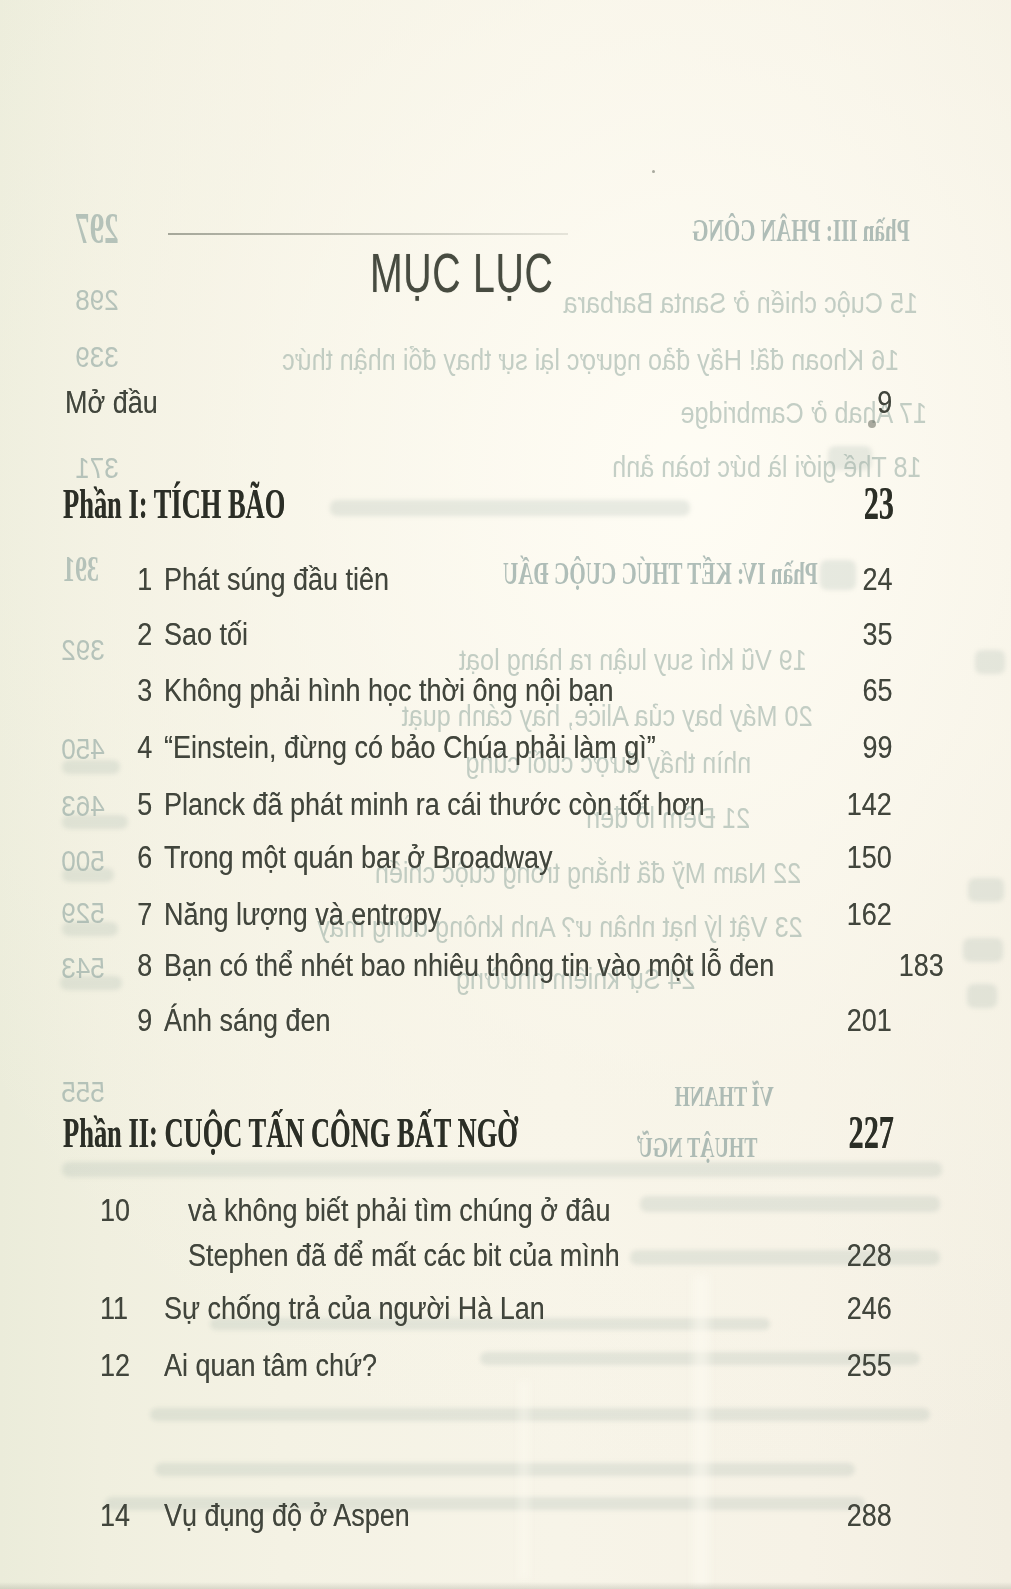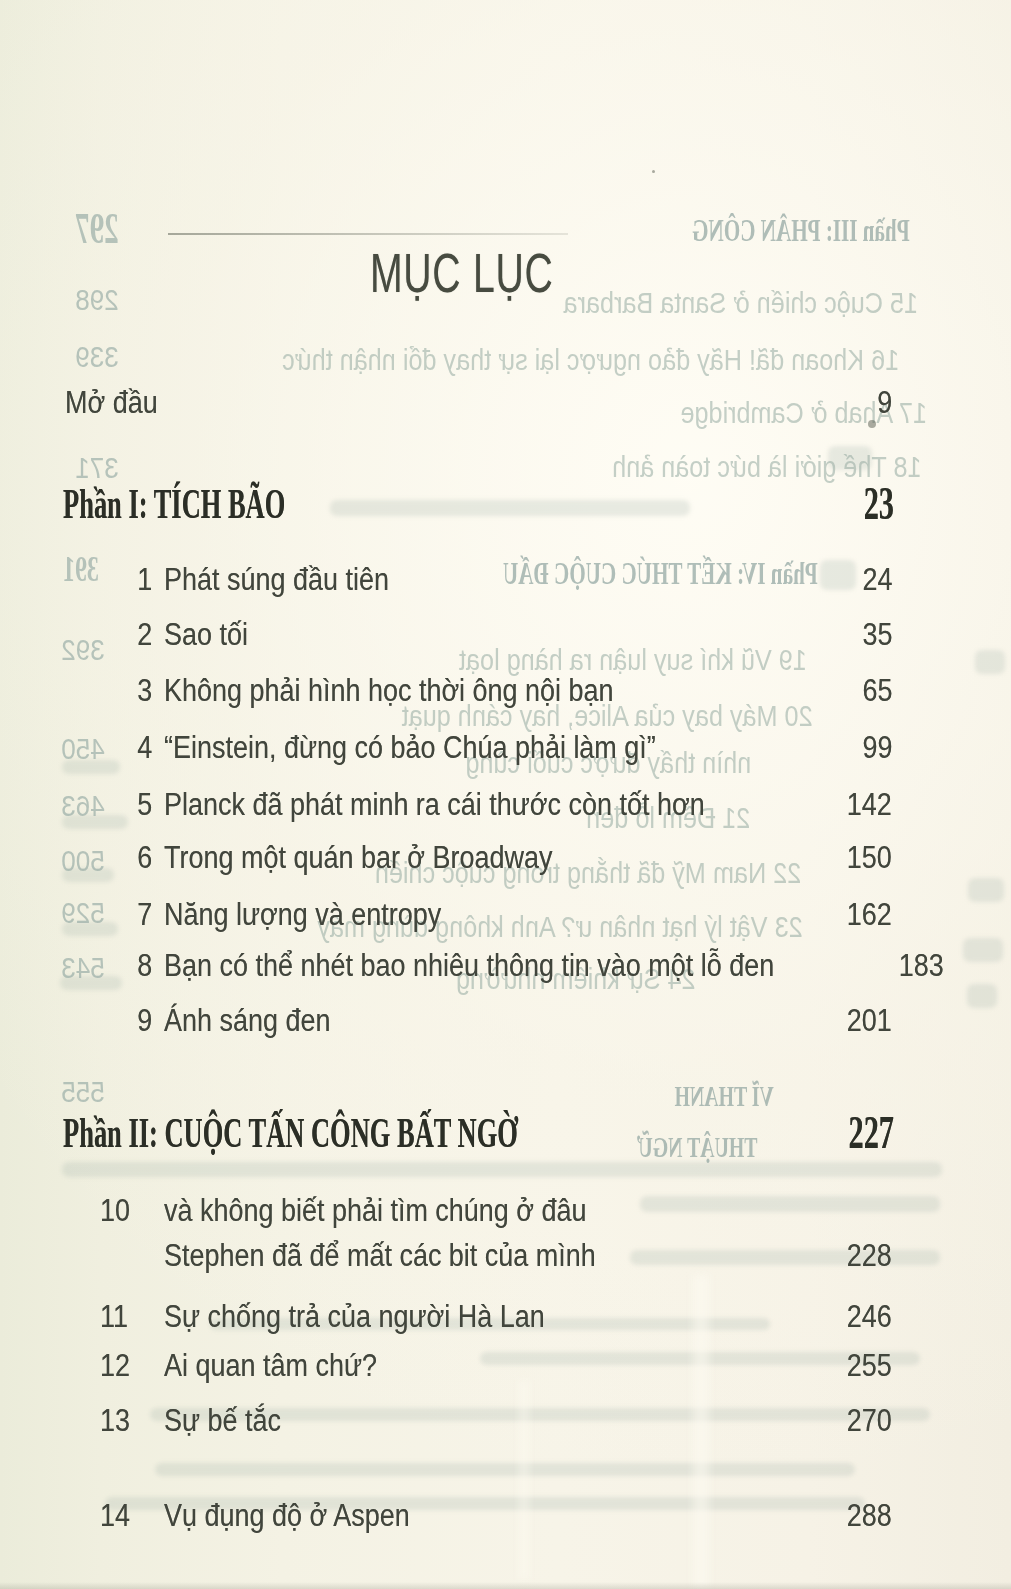--- a/index.html
+++ b/index.html
@@ -26,21 +26,21 @@
     position:absolute;left:65px;width:827px;
     display:flex;align-items:flex-start;
     font-size:31px;line-height:38px;color:#41453c;
     text-shadow:0 0 0.5px rgba(62,66,56,0.55);
   }
   .num{flex:none;width:87px;text-align:right;}
   .num.two{text-align:left;padding-left:35px;box-sizing:border-box;}
   .ttl{flex:1;margin-left:12px;}
   .ttl .line{display:block;}
   .pg{flex:none;margin-left:8px;min-width:70px;text-align:right;}
-  .row.twoline{line-height:45px;}
+  .row.twoline{line-height:45px;gap:24px;}
   .row.twoline .pg{align-self:flex-end;}
 
   .hrow{
     position:absolute;left:63px;width:831px;
     display:flex;align-items:flex-start;
     font-family:"Liberation Serif", serif;font-weight:700;
     font-size:42px;line-height:46px;color:#2b2e26;
     text-shadow:0 0 0.6px rgba(40,43,35,0.6);
     gap:8px;
   }
@@ -201,34 +201,29 @@
   </div>
 
   <div class="row twoline" style="top:1188px;">
     <div class="num two"><span class="cond">10</span></div>
     <div class="ttl">
       <span class="line"><span class="cond">và không biết phải tìm chúng ở đâu</span></span>
       <span class="line"><span class="cond">Stephen đã để mất các bit của mình</span></span>
     </div>
     <div class="pg"><span class="cond-r">228</span></div>
   </div>
-  <div class="row" style="top:1290px;margin-top:8px;">
+  <div class="row" style="top:1290px;">
     <div class="num two"><span class="cond">11</span></div>
     <div class="ttl"><span class="cond">Sự chống trả của người Hà Lan</span></div>
     <div class="pg"><span class="cond-r">246</span></div>
   </div>
   <div class="row" style="top:1347px;">
     <div class="num two"><span class="cond">12</span></div>
     <div class="ttl"><span class="cond">Ai quan tâm chứ?</span></div>
     <div class="pg"><span class="cond-r">255</span></div>
   </div>
-  <div class="row" style="top:1402px;">
-    <div class="num two"><span class="cond">13</span></div>
-    <div class="ttl"><span class="cond">Sự bế tắc</span></div>
-    <div class="pg"><span class="cond-r">270</span></div>
-  </div>
   <div class="row" style="top:1457px;margin-top:40px;">
     <div class="num two"><span class="cond">14</span></div>
     <div class="ttl"><span class="cond">Vụ đụng độ ở Aspen</span></div>
     <div class="pg"><span class="cond-r">288</span></div>
   </div>
 
 </div>
 
 </body></html>

